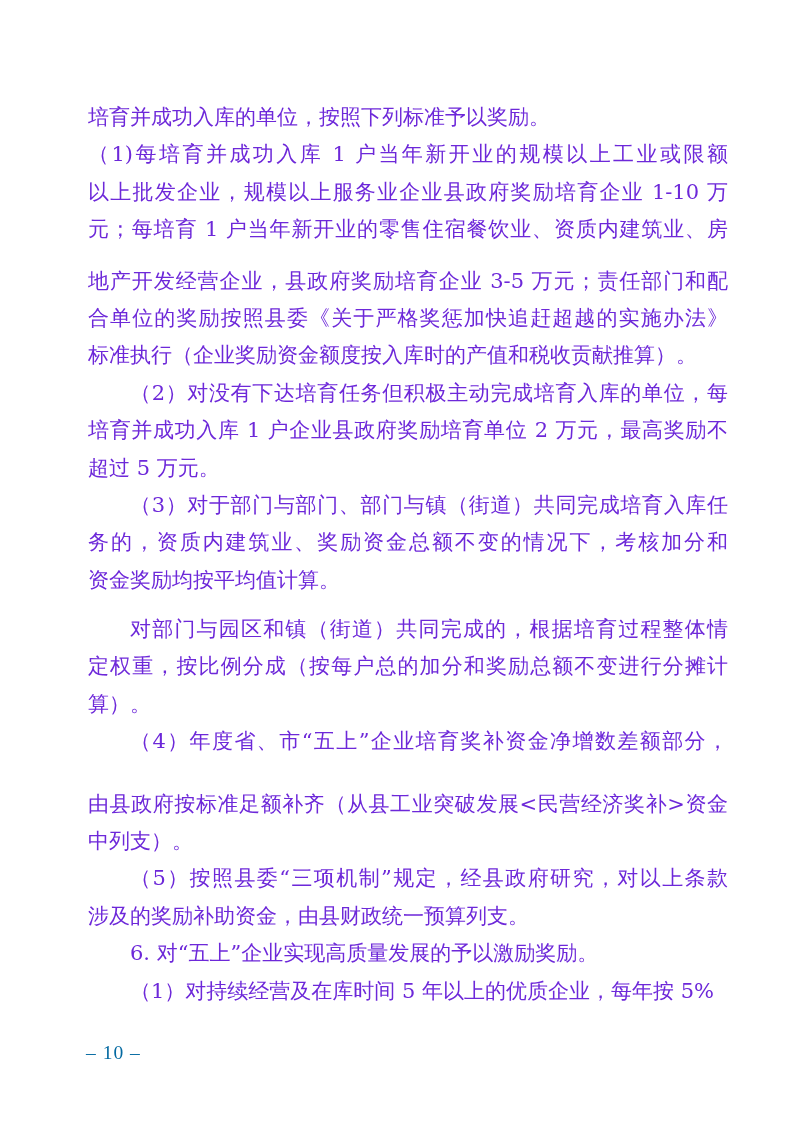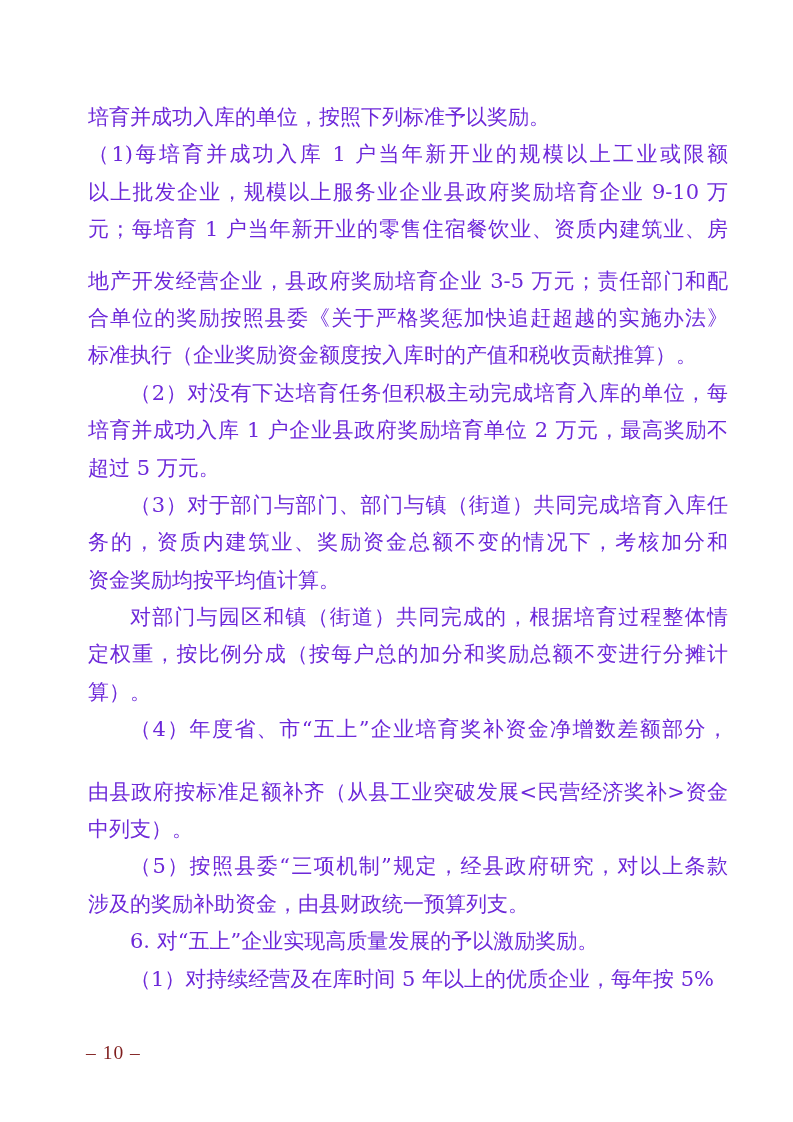--- a/index.html
+++ b/index.html
@@ -33,44 +33,44 @@
   .line.fill {
     text-align: justify;
     text-align-last: justify;
   }
   .page-number {
     position: absolute;
     left: 86px;
     top: 1041px;
     font-size: 19.5px;
     line-height: 24px;
-    color: #7f1d1d;
+    color: #0369a1;
     letter-spacing: 1px;
     font-family: "Liberation Serif", "DejaVu Serif", serif;
   }
 </style>
 </head>
 <body>
 
 <div class="page" style="background: rgb(255, 255, 255);">
   <div class="body-text" id="lines-container" style="color: #6d28d9;">
       <div class="line" style="text-indent: 0em;">培育并成功入库的单位，按照下列标准予以奖励。</div>
       <div class="line fill" style="text-indent: 0em;">（1)每培育并成功入库 1 户当年新开业的规模以上工业或限额</div>
-      <div class="line fill" style="text-indent: 0em;">以上批发企业，规模以上服务业企业县政府奖励培育企业 9-10 万</div>
+      <div class="line fill" style="text-indent: 0em;">以上批发企业，规模以上服务业企业县政府奖励培育企业 1-10 万</div>
       <div class="line fill" style="text-indent: 0em;">元；每培育 1 户当年新开业的零售住宿餐饮业、资质内建筑业、房</div>
       <div class="line fill" style="text-indent: 0em; margin-top: 14px;">地产开发经营企业，县政府奖励培育企业 3-5 万元；责任部门和配</div>
       <div class="line fill" style="text-indent: 0em;">合单位的奖励按照县委《关于严格奖惩加快追赶超越的实施办法》</div>
       <div class="line" style="text-indent: 0em;">标准执行（企业奖励资金额度按入库时的产值和税收贡献推算）。</div>
       <div class="line fill" style="text-indent: 2em;">（2）对没有下达培育任务但积极主动完成培育入库的单位，每</div>
       <div class="line fill" style="text-indent: 0em;">培育并成功入库 1 户企业县政府奖励培育单位 2 万元，最高奖励不</div>
       <div class="line" style="text-indent: 0em;">超过 5 万元。</div>
       <div class="line fill" style="text-indent: 2em;">（3）对于部门与部门、部门与镇（街道）共同完成培育入库任</div>
       <div class="line fill" style="text-indent: 0em;">务的，资质内建筑业、奖励资金总额不变的情况下，考核加分和</div>
       <div class="line" style="text-indent: 0em;">资金奖励均按平均值计算。</div>
-      <div class="line fill" style="text-indent: 2em;">对部门与园区和镇（街道）共同完成的，根据培育过程整体情</div>
+      <div class="line fill" style="text-indent: 2em; margin-top: 12px;">对部门与园区和镇（街道）共同完成的，根据培育过程整体情</div>
       <div class="line fill" style="text-indent: 0em;">定权重，按比例分成（按每户总的加分和奖励总额不变进行分摊计</div>
       <div class="line" style="text-indent: 0em;">算）。</div>
       <div class="line fill" style="text-indent: 2em;">（4）年度省、市“五上”企业培育奖补资金净增数差额部分，</div>
       <div class="line fill" style="text-indent: 0em; margin-top: 25px;">由县政府按标准足额补齐（从县工业突破发展&lt;民营经济奖补&gt;资金</div>
       <div class="line" style="text-indent: 0em;">中列支）。</div>
       <div class="line fill" style="text-indent: 2em;">（5）按照县委“三项机制”规定，经县政府研究，对以上条款</div>
       <div class="line" style="text-indent: 0em;">涉及的奖励补助资金，由县财政统一预算列支。</div>
       <div class="line" style="text-indent: 2em;">6. 对“五上”企业实现高质量发展的予以激励奖励。</div>
       <div class="line" style="text-indent: 2em;">（1）对持续经营及在库时间 5 年以上的优质企业，每年按 5%</div>
     </div>

